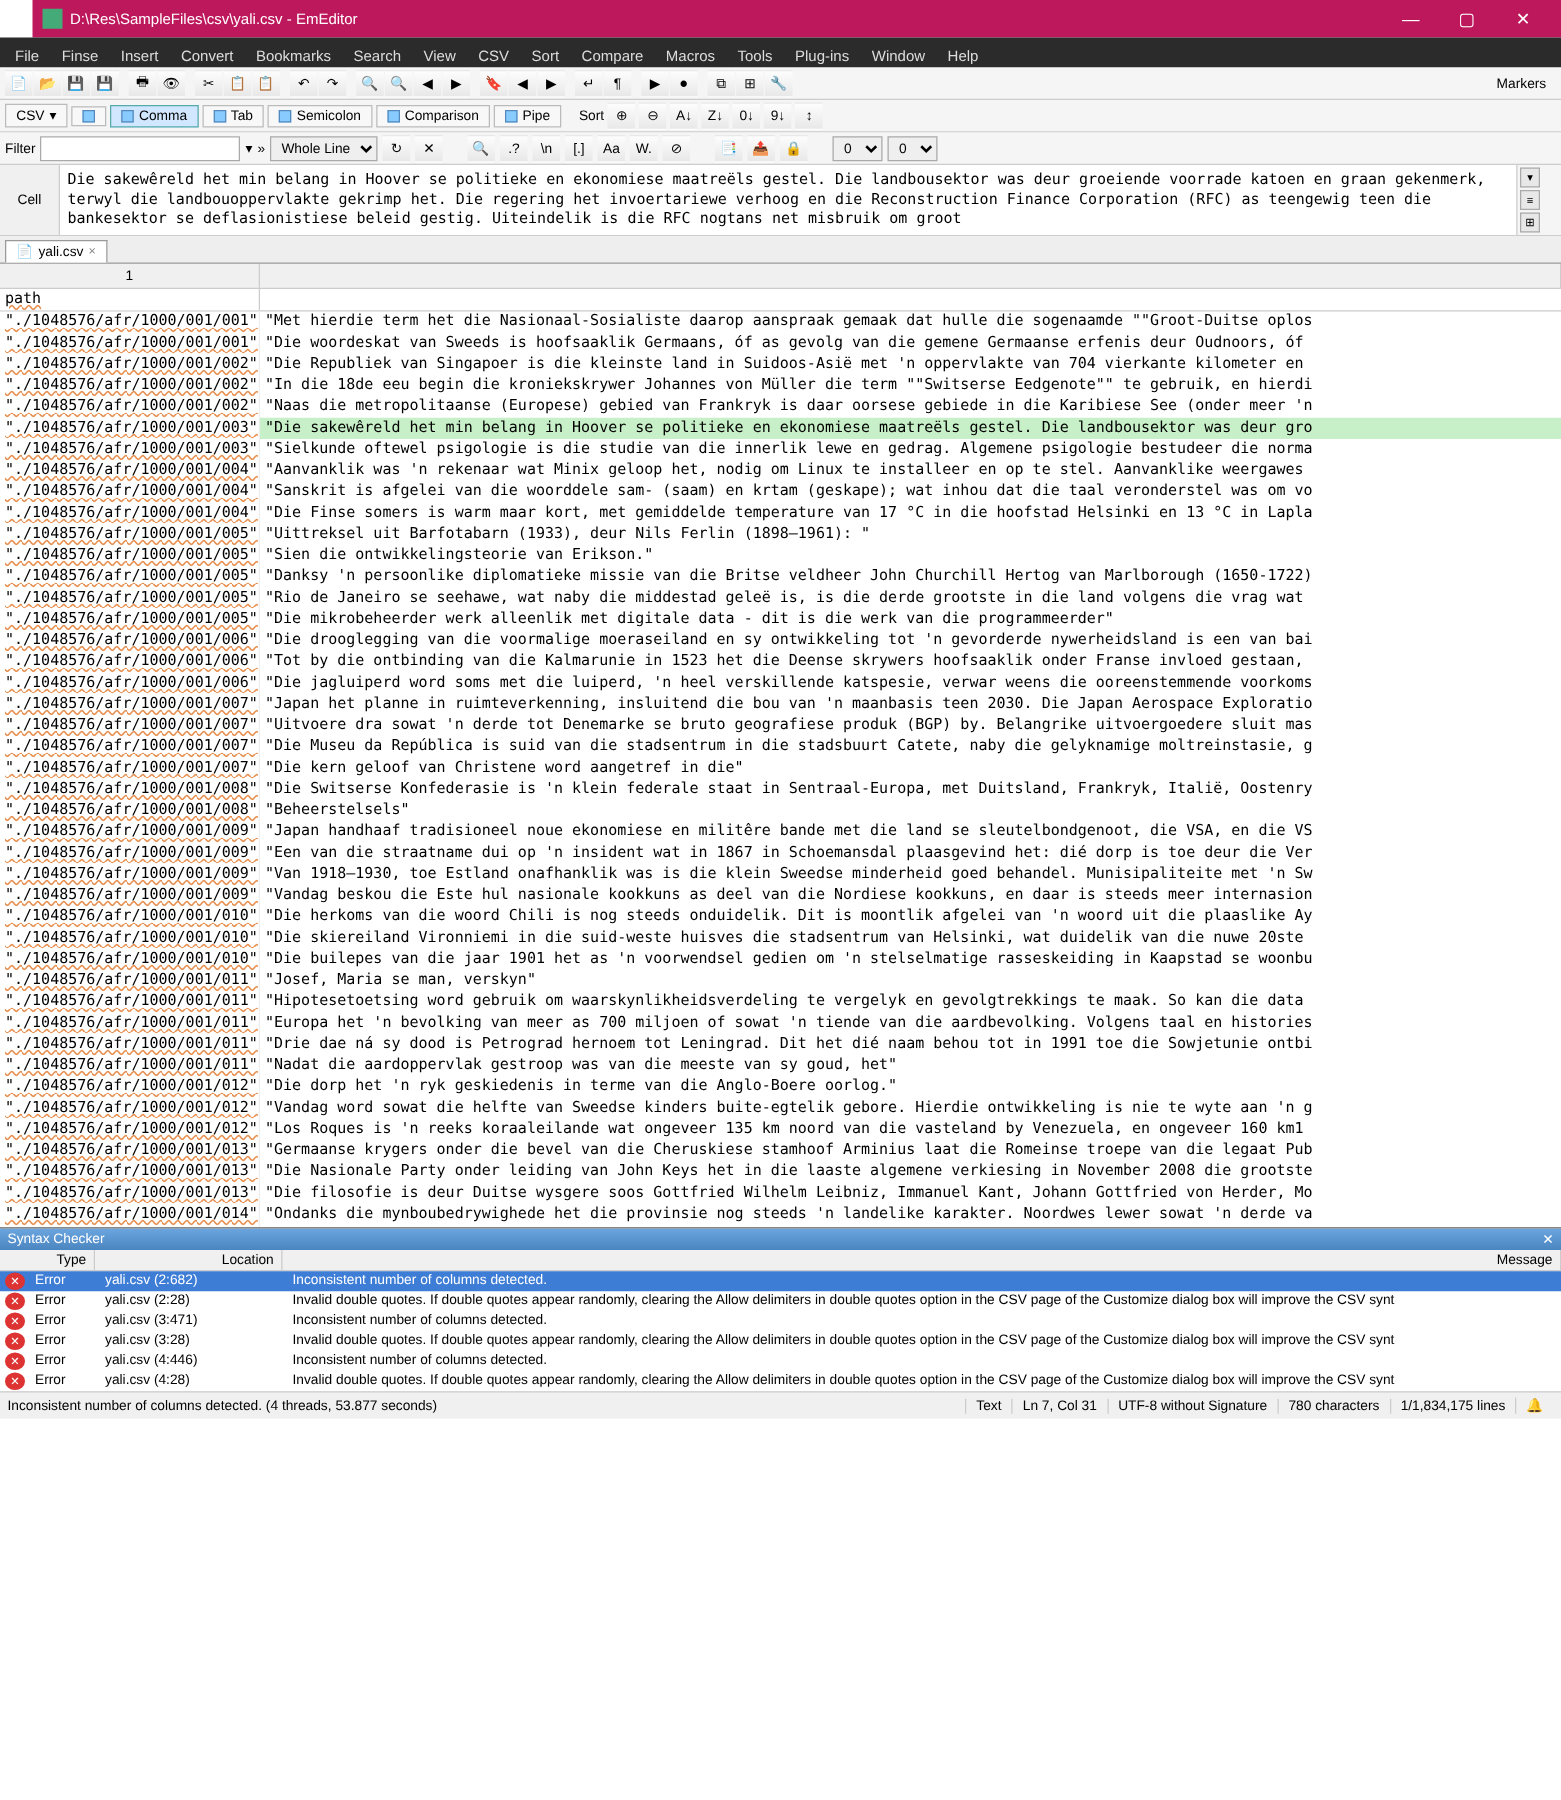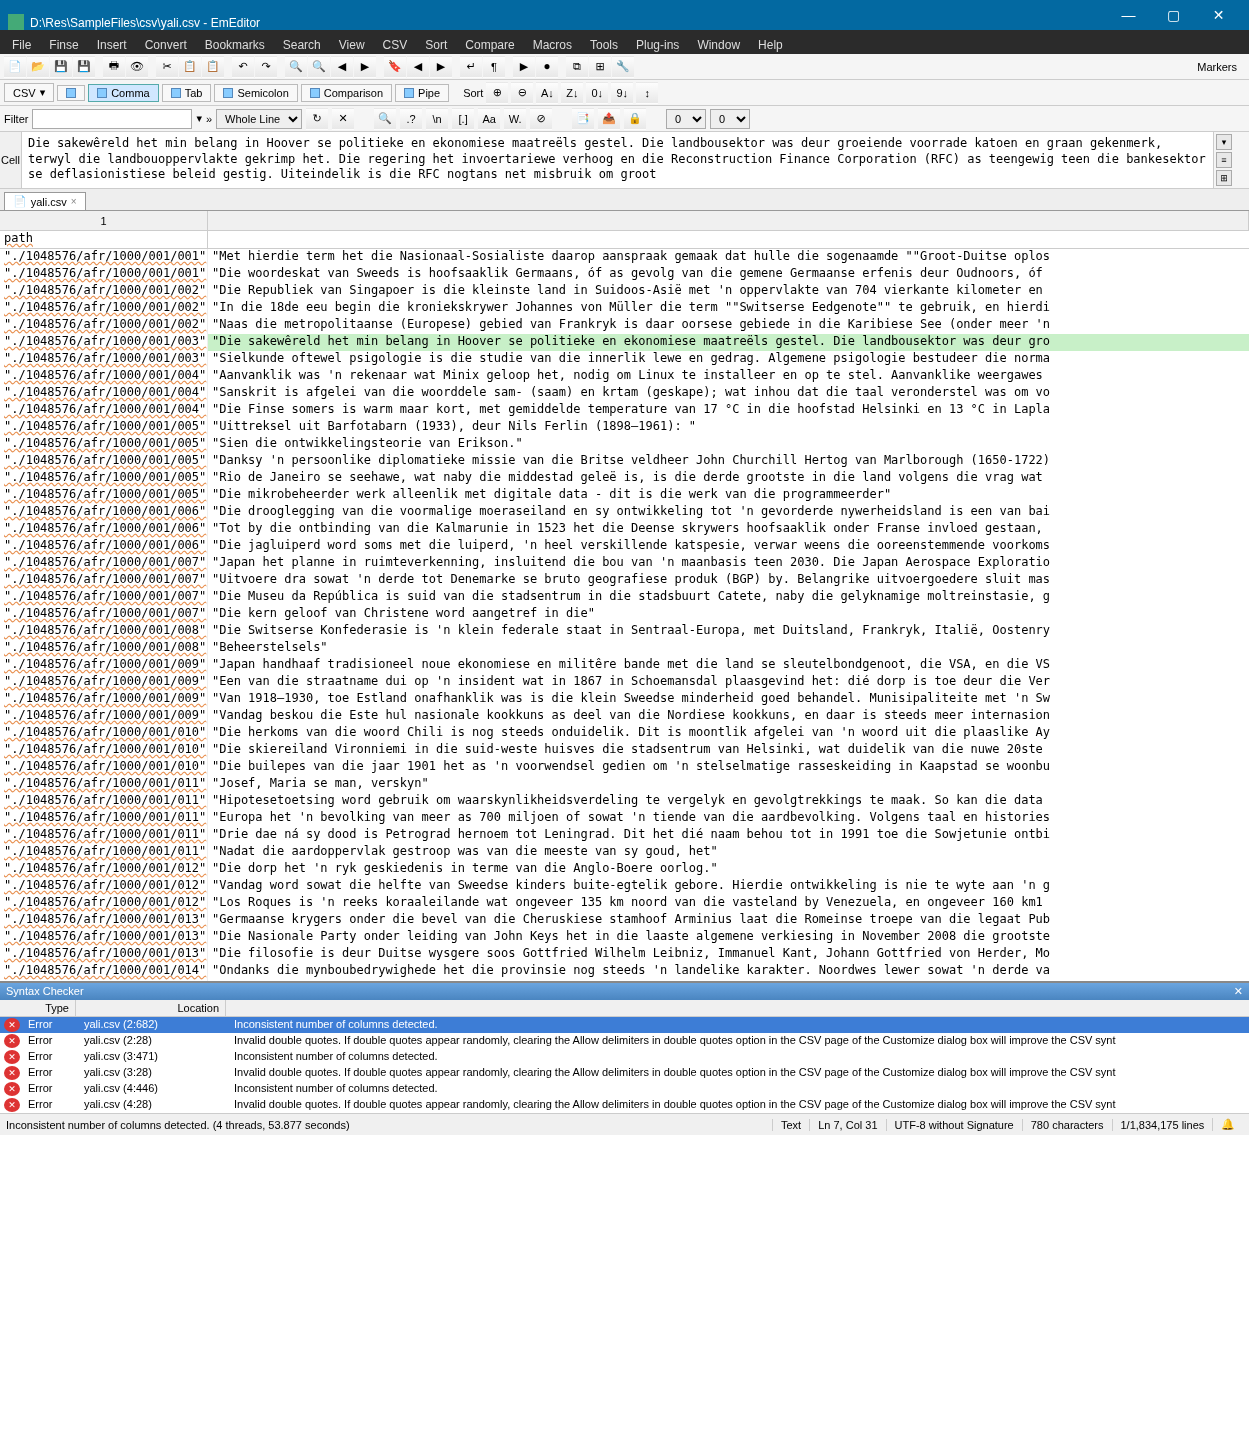--- a/index.html
+++ b/index.html
@@ -1,34 +1,34 @@
 <!DOCTYPE html>
 <html><head>
 <meta charset="utf-8">
 <style>
 * { box-sizing: border-box; margin: 0; padding: 0; }
 body { font-family: "Segoe UI", Tahoma, sans-serif; font-size: 12px; background: #fff; overflow: hidden; }
-.titlebar { background: #0369a1; color: #fff; height: 30px; display: flex; align-items: flex-end; padding: 0 8px; }
+.titlebar { background: #be185d; color: #fff; height: 30px; display: flex; align-items: center; padding: 0 8px; margin-left: 26px; }
 .titlebar .icon { width: 16px; height: 16px; background: #4a7; margin-right: 6px; }
 .titlebar .title { flex: 1; font-size: 12px; }
 .titlebar .winbtns { display: flex; gap: 0; }
 .titlebar .winbtns div { width: 45px; height: 30px; display: flex; align-items: center; justify-content: center; color: #fff; font-size: 14px; }
 .menubar { background: #2b2b2b; color: #ddd; height: 24px; display: flex; align-items: flex-end; padding: 0 4px; gap: 2px; font-size: 12px; }
 .menubar span { padding: 2px 8px; }
 .toolbar { background: #f5f5f5; border-bottom: 1px solid #ccc; height: 26px; display: flex; align-items: center; padding: 0 4px; gap: 1px; }
 .tbtn { width: 22px; height: 22px; display: flex; align-items: center; justify-content: center; background: linear-gradient(#fdfdfd,#e8e8e8); border: 1px solid transparent; font-size: 11px; }
 .tbtn.sep { width: 6px; background: none; border: none; }
 .toolbar2 { background: #f5f5f5; border-bottom: 1px solid #ccc; height: 26px; display: flex; align-items: center; padding: 0 4px; gap: 3px; font-size: 11px; }
 .chip { padding: 2px 8px; border: 1px solid #bbb; background: #f8f8f8; display: flex; align-items: center; gap: 4px; }
 .chip.active { background: #d0e7ff; border-color: #5aa; }
 .chip .sq { width: 10px; height: 10px; background: #8cf; border: 1px solid #58b; }
 .filterbar { background: #f5f5f5; border-bottom: 1px solid #ccc; height: 26px; display: flex; align-items: center; padding: 0 4px; gap: 4px; font-size: 11px; }
 .filterbar input, .filterbar select { height: 20px; font-size: 11px; border: 1px solid #aaa; padding: 0 4px; }
 .cellrow { display: flex; border-bottom: 1px solid #ccc; background: #fff; }
-.cellrow .lbl { width: 22px; background: #f0f0f0; border-right: 1px solid #ccc; display: flex; align-items: center; justify-content: center; font-size: 11px; }
+.cellrow .lbl { width: 48px; background: #f0f0f0; border-right: 1px solid #ccc; display: flex; align-items: center; justify-content: center; font-size: 11px; }
 .cellrow .celltext { flex: 1; padding: 4px 6px; font-family: Consolas, monospace; font-size: 12px; line-height: 1.3; overflow: hidden; }
 .cellrow .sidebtns { width: 36px; display: flex; flex-direction: column; gap: 2px; padding: 2px; background: #f5f5f5; border-left: 1px solid #ccc; }
 .cellrow .sidebtns div { width: 16px; height: 16px; background: #e8e8e8; border: 1px solid #aaa; font-size: 9px; display: flex; align-items: center; justify-content: center; }
 .tabbar { background: #eee; height: 22px; display: flex; align-items: flex-end; padding: 0 4px; border-bottom: 1px solid #999; }
 .tab { background: #fff; border: 1px solid #999; border-bottom: none; padding: 2px 8px; font-size: 11px; display: flex; align-items: center; gap: 4px; }
 .tab .x { color: #888; font-size: 10px; }
 .grid { position: relative; overflow: auto; background: #fff; }
 .gridhead { display: flex; background: #f0f0f0; border-bottom: 1px solid #ccc; height: 20px; position: sticky; top: 0; }
 .gridhead .colh { border-right: 1px solid #ccc; text-align: center; font-size: 11px; line-height: 20px; }
 .colheaders { display: flex; background: #fff; border-bottom: 1px solid #ccc; height: 18px; font-family: Consolas, monospace; font-size: 12px; }
@@ -392,20 +392,21 @@
 
 <div class="syntaxpanel">
   <div class="syntaxtitle">
     <span>Syntax Checker</span>
     <span>✕</span>
   </div>
   <div class="errtable">
     <div class="errhead">
       <div style="width:76px">Type</div>
       <div style="width:150px">Location</div>
+      <div style="flex:1">Message</div>
     </div>
     <div id="errors">
         <div class="errrow sel">
           <div class="eicon">✕</div>
           <div class="etype">Error</div>
           <div class="eloc">yali.csv (2:682)</div>
           <div class="emsg">Inconsistent number of columns detected.</div>
         </div>
         <div class="errrow">
           <div class="eicon">✕</div>

